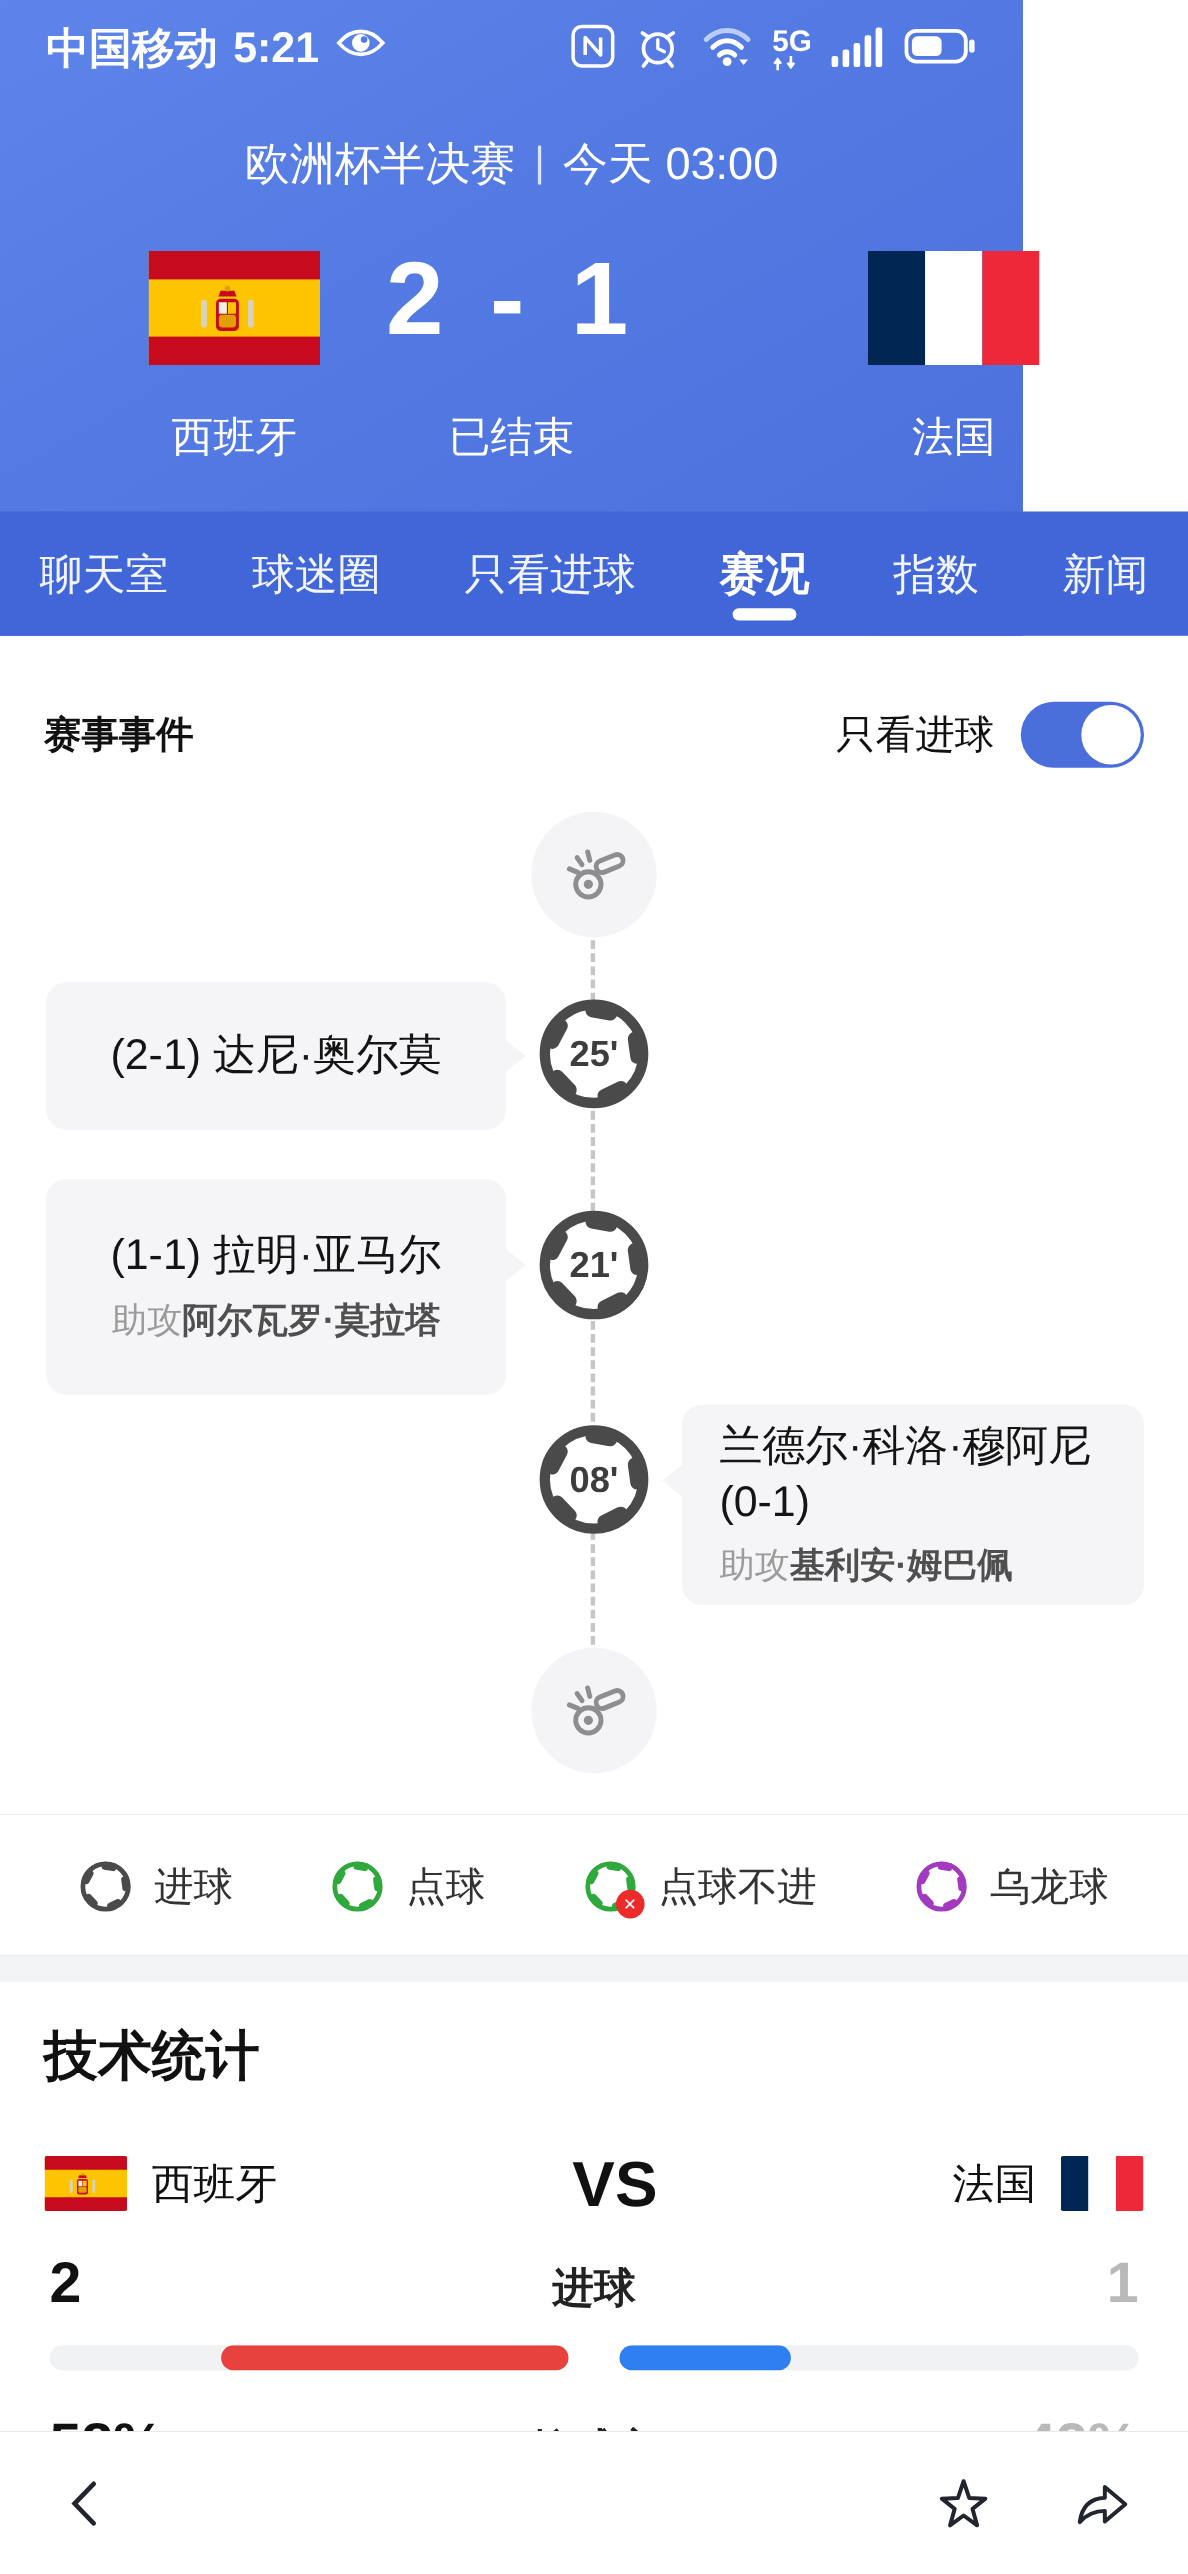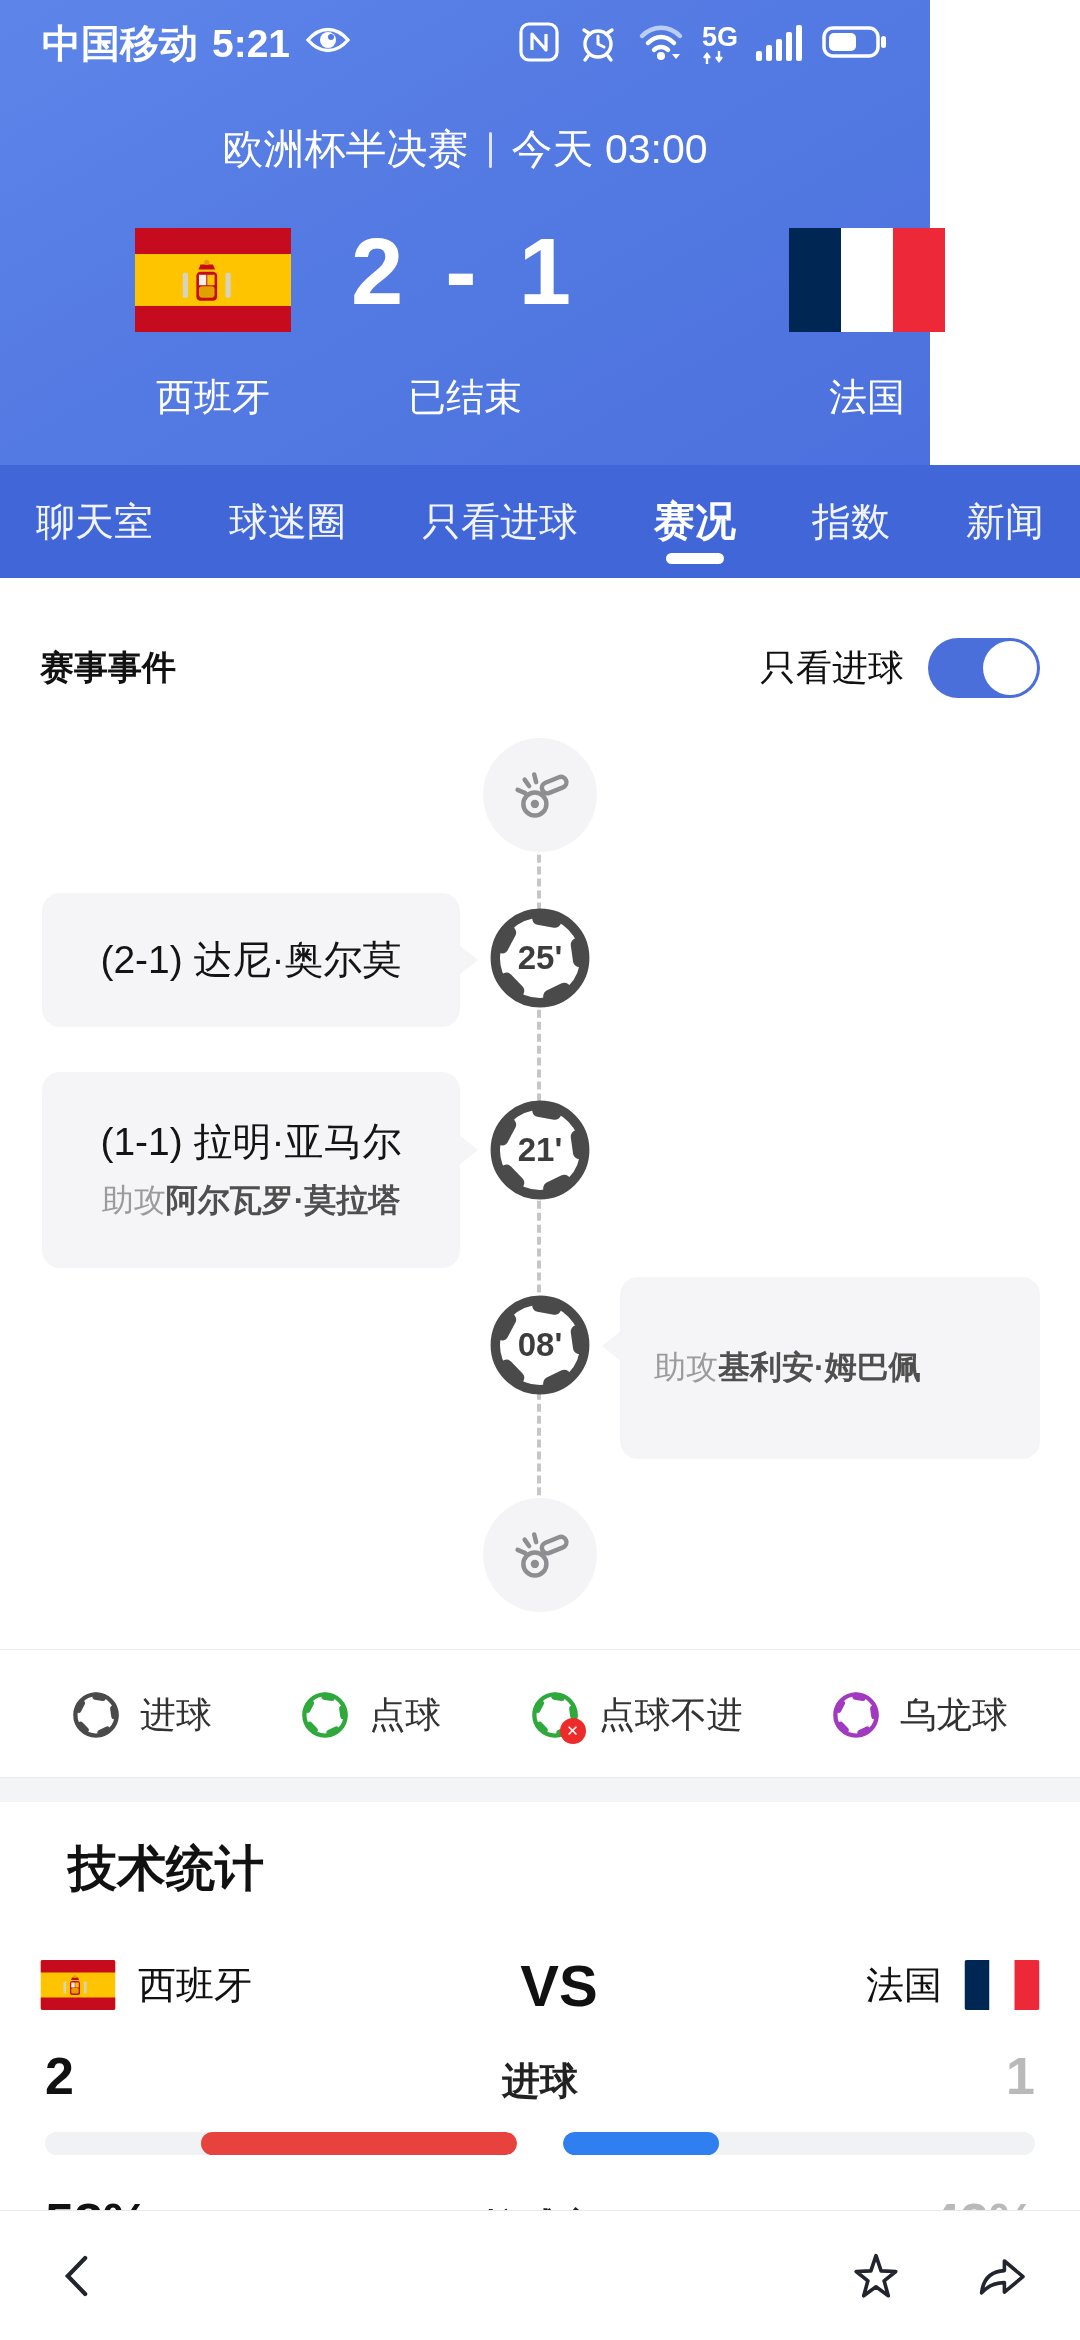--- a/index.html
+++ b/index.html
@@ -75,21 +75,21 @@
           align-items:center;justify-content:space-between;padding:0 72px;box-sizing:border-box;}
   .lg-item{display:flex;align-items:center;gap:20px;}
   .lg-ball{position:relative;width:48px;height:48px;}
   .lg-ball svg{width:48px;height:48px;display:block;}
   .lg-badge{position:absolute;right:-7px;bottom:-5px;width:26px;height:26px;border-radius:50%;
             background:#ee2b2b;color:#fff;font-size:15px;font-weight:700;display:flex;
             align-items:center;justify-content:center;}
   .lg-label{font-size:36px;color:#333;}
   .band{position:absolute;top:1777px;left:0;right:0;height:24px;background:#f3f4f6;border-top:1px solid #ebebeb;}
   
-  .stats-title{position:absolute;left:40px;top:1836px;font-size:49px;font-weight:700;color:#111;margin-left:28px;}
+  .stats-title{position:absolute;left:40px;top:1836px;font-size:49px;font-weight:700;color:#111;}
   .stats-teams{position:absolute;top:1950px;left:40px;right:40px;height:70px;display:flex;
                align-items:center;justify-content:space-between;}
   .st-team{display:flex;align-items:center;gap:22px;font-size:38px;color:#111;font-weight:500;}
   .st-flag{width:76px;height:50px;border-radius:3px;overflow:hidden;}
   .st-flag svg{display:block;width:100%;height:100%;}
   .st-vs{font-size:58px;font-weight:700;color:#111;}
   .stat-values{position:absolute;left:45px;right:45px;display:flex;align-items:baseline;
                justify-content:space-between;}
   .sv-home{font-size:52px;font-weight:700;color:#111;min-width:120px;}
   .sv-label{font-size:38px;color:#222;font-weight:600;}
@@ -323,20 +323,21 @@
   </div>
   <div class="ball-marker ball-2">
     <svg viewBox="0 0 100 100">
         <use href="#sym-ball"></use>
       </svg>
     <div class="ball-time">21'</div>
   </div>
 
   <div class="event-card card-3">
     <span class="tri"></span>
+    <div class="ev-title">兰德尔·科洛·穆阿尼 (0-1)</div>
     <div class="ev-assist"><span>助攻</span><b>基利安·姆巴佩</b></div>
   </div>
   <div class="ball-marker ball-3">
     <svg viewBox="0 0 100 100">
         <use href="#sym-ball"></use>
       </svg>
     <div class="ball-time">08'</div>
   </div>
 
   <div class="whistle bottom">

